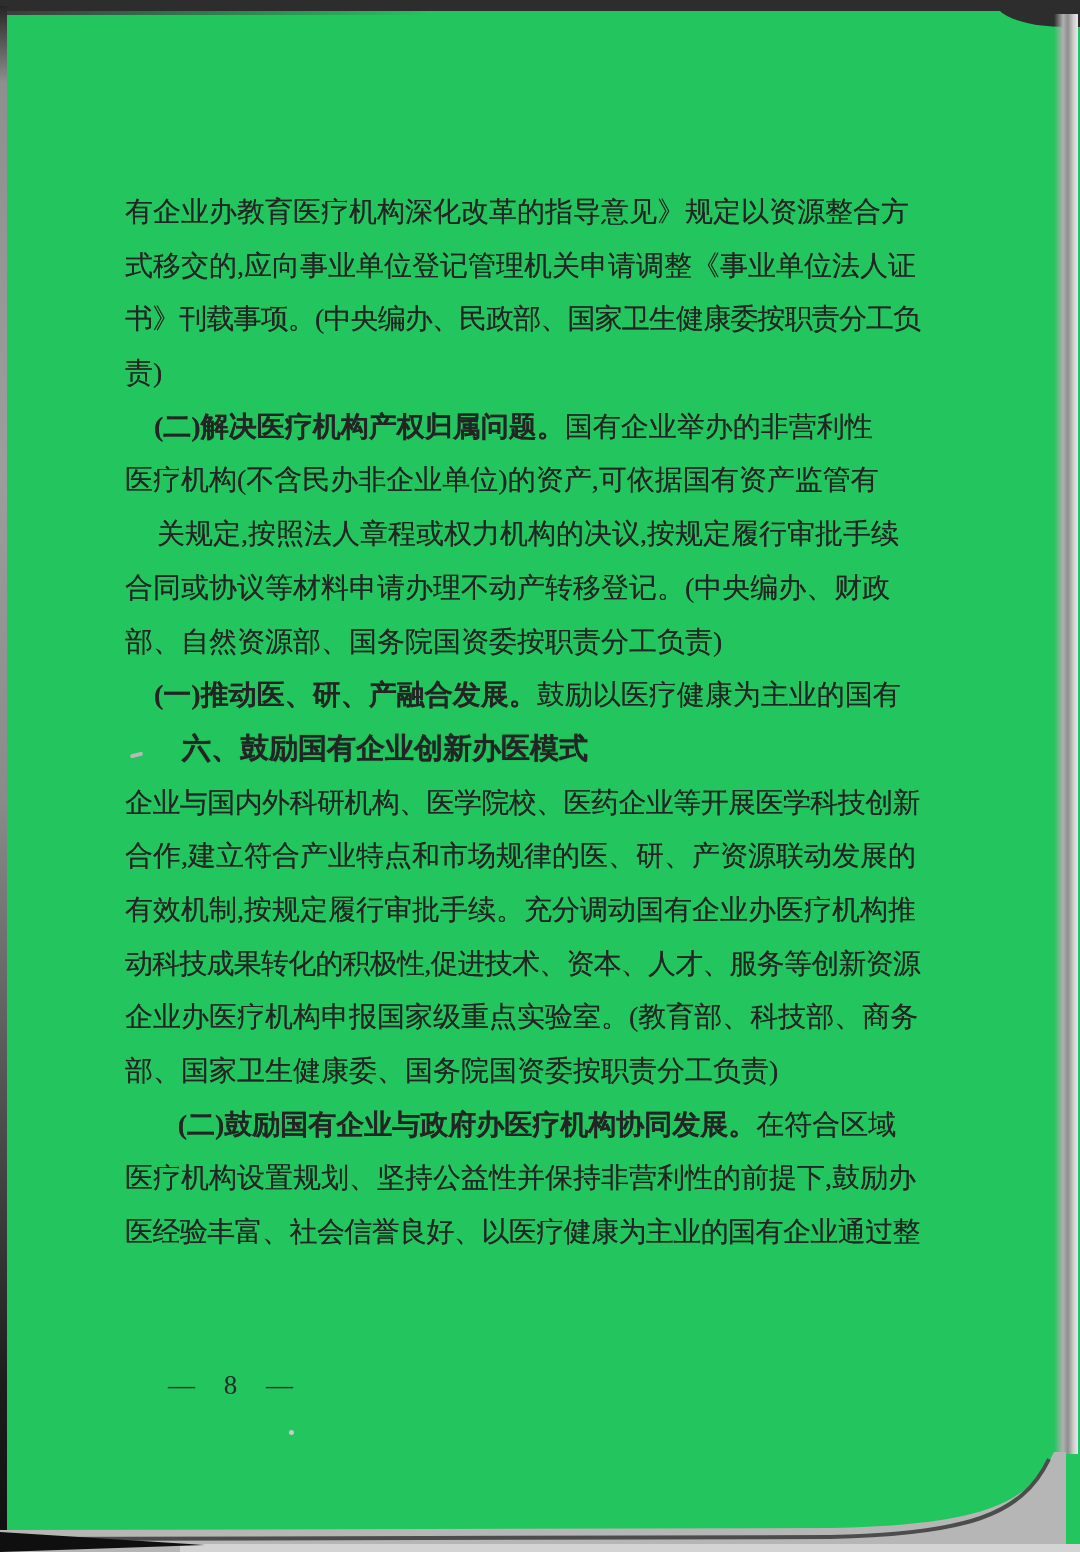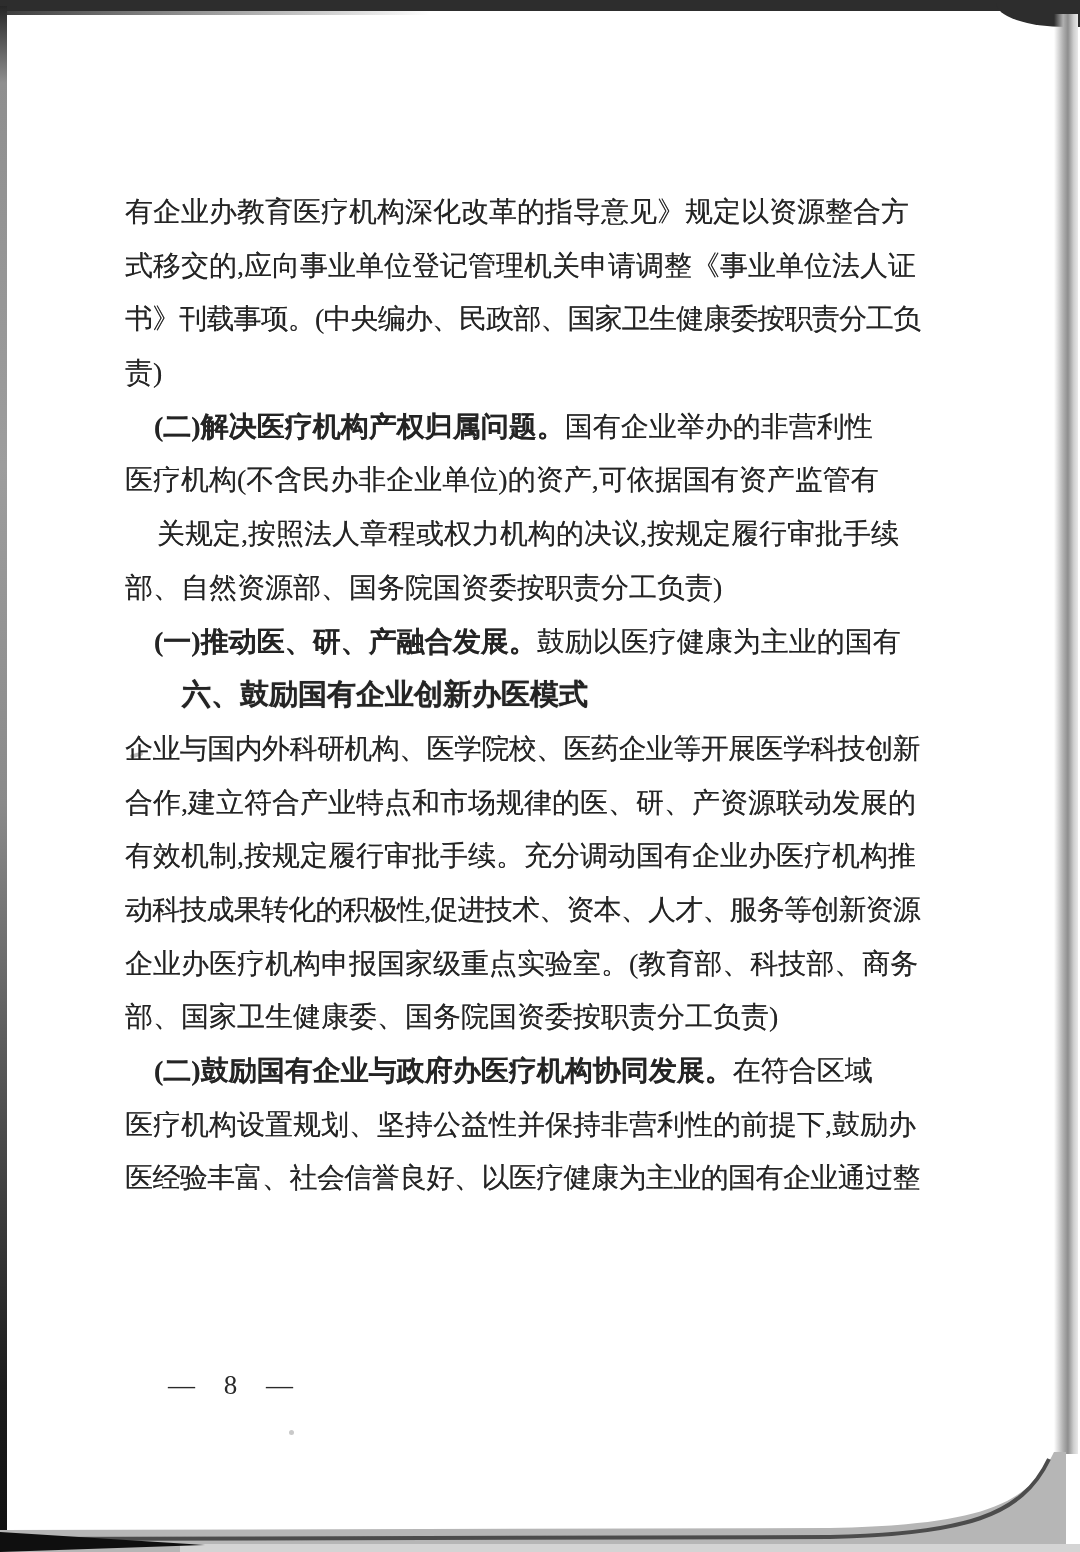--- a/index.html
+++ b/index.html
@@ -1,19 +1,19 @@
 <!DOCTYPE html>
 <html><head>
 <meta charset="utf-8">
 <style>
   html,body{margin:0;padding:0;background:#e8e8e8;}
   .page{
     position:relative;
     width:1080px;height:1552px;
-    background:#ffffff;
+    background:#22c55e;
     overflow:hidden;
     font-family:"Liberation Serif","DejaVu Serif",serif;
     color:#242424;
   }
   
   .edge-top{
     position:absolute;left:0;top:0;width:1080px;height:11px;
     background:#2d2d2d;
   }
   .edge-top-line{
@@ -92,31 +92,32 @@
 
   <div class="text-block">
     <div class="line just" style="letter-spacing: 0px;">有企业办教育医疗机构深化改革的指导意见》规定以资源整合方</div>
     <div class="line just" style="letter-spacing: 0px;">式移交的,应向事业单位登记管理机关申请调整《事业单位法人证</div>
     <div class="line just" style="letter-spacing: -0.866667px;">书》刊载事项。(中央编办、民政部、国家卫生健康委按职责分工负</div>
     <div class="line">责)</div>
 
     <div class="line just indent" style="letter-spacing: 0px;"><span class="lead">(二)解决医疗机构产权归属问题。</span><span>国有企业举办的非营利性</span></div>
     <div class="line just" style="letter-spacing: 0px;">医疗机构(不含民办非企业单位)的资产,可依据国有资产监管有</div>
     <div class="line just" style="letter-spacing: 0px; margin-left: 32px;">关规定,按照法人章程或权力机构的决议,按规定履行审批手续</div>
+    <div class="line just" style="letter-spacing: 0px;">合同或协议等材料申请办理不动产转移登记。(中央编办、财政</div>
     <div class="line">部、自然资源部、国务院国资委按职责分工负责)</div>
 
     <div class="line just indent" style="letter-spacing: 0px;"><span class="lead">(一)推动医、研、产融合发展。</span><span>鼓励以医疗健康为主业的国有</span></div>
 
     <div class="line heading">六、鼓励国有企业创新办医模式</div>
     <div class="line just" style="letter-spacing: -0.586207px;">企业与国内外科研机构、医学院校、医药企业等开展医学科技创新</div>
     <div class="line just" style="letter-spacing: 0px;">合作,建立符合产业特点和市场规律的医、研、产资源联动发展的</div>
     <div class="line just" style="letter-spacing: 0px;">有效机制,按规定履行审批手续。充分调动国有企业办医疗机构推</div>
     <div class="line just" style="letter-spacing: -0.8px;">动科技成果转化的积极性,促进技术、资本、人才、服务等创新资源</div>
     <div class="line just" style="letter-spacing: 0px;">企业办医疗机构申报国家级重点实验室。(教育部、科技部、商务</div>
     <div class="line">部、国家卫生健康委、国务院国资委按职责分工负责)</div>
 
-    <div class="line just indent" style="letter-spacing: 0px;"><span class="lead">(二)鼓励国有企业与政府办医疗机构协同发展。</span><span>在符合区域</span></div>
+    <div class="line just indent" style="letter-spacing: 0px; text-align: center;"><span class="lead">(二)鼓励国有企业与政府办医疗机构协同发展。</span><span>在符合区域</span></div>
     <div class="line just" style="letter-spacing: 0px;">医疗机构设置规划、坚持公益性并保持非营利性的前提下,鼓励办</div>
     <div class="line just" style="letter-spacing: -0.586207px;">医经验丰富、社会信誉良好、以医疗健康为主业的国有企业通过整</div>
   </div>
 
   <div class="footer">— 8 —</div>
 </div>
 
 </body></html>

